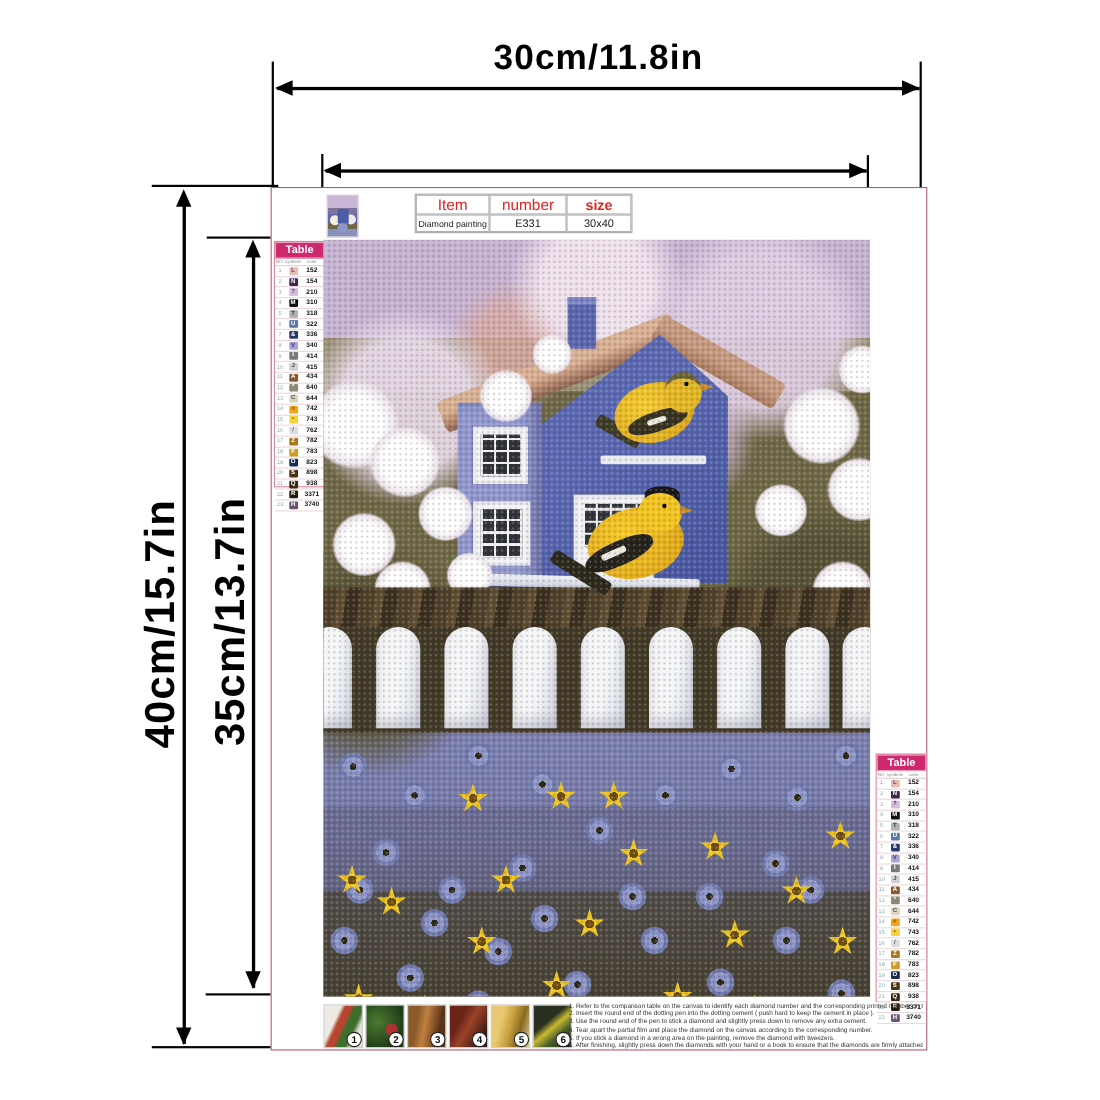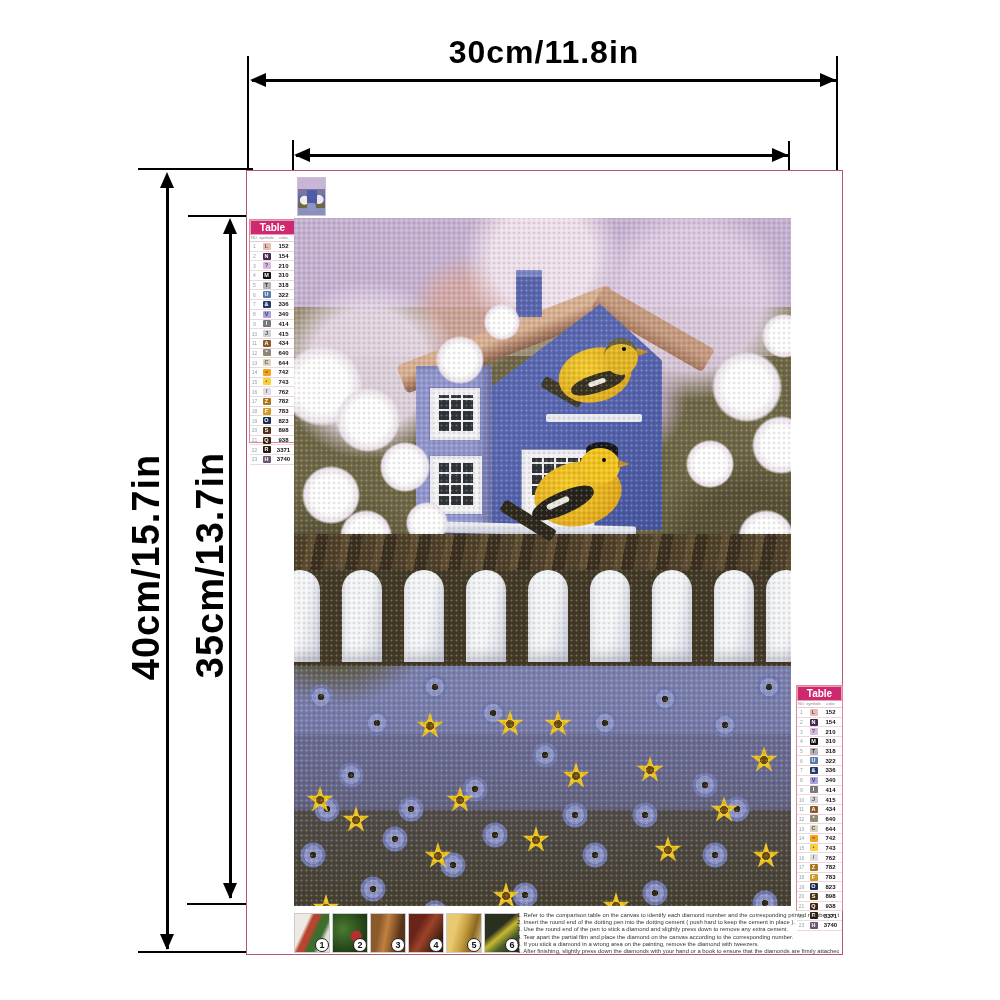--- a/index.html
+++ b/index.html
@@ -185,20 +185,28 @@
   <div class="arr down" style="left:223px;top:883px;"></div>
   <div class="tick-h" style="left:188px;top:215px;width:124px;"></div>
   <div class="tick-h" style="left:187px;top:903px;width:129px;"></div>
 
   <div class="canvas-frame">
 
     <div class="mini-thumb">
       <div class="mini-house"></div>
     </div>
 
+    <div class="item-table">
+      <div class="cell it-head">Item</div>
+      <div class="cell it-head">number</div>
+      <div class="cell it-head b">size</div>
+      <div class="cell it-val small">Diamond painting</div>
+      <div class="cell it-val">E331</div>
+      <div class="cell it-val">30x40</div>
+    </div>
 
     <div class="color-table left">
       <div class="ct-title">Table</div>
       <div class="ct-headrow">
         <span>NO.</span>
         <span>symbols</span>
         <span>color</span>
       </div>
       <div class="ct-body">
           <div class="ct-row">

